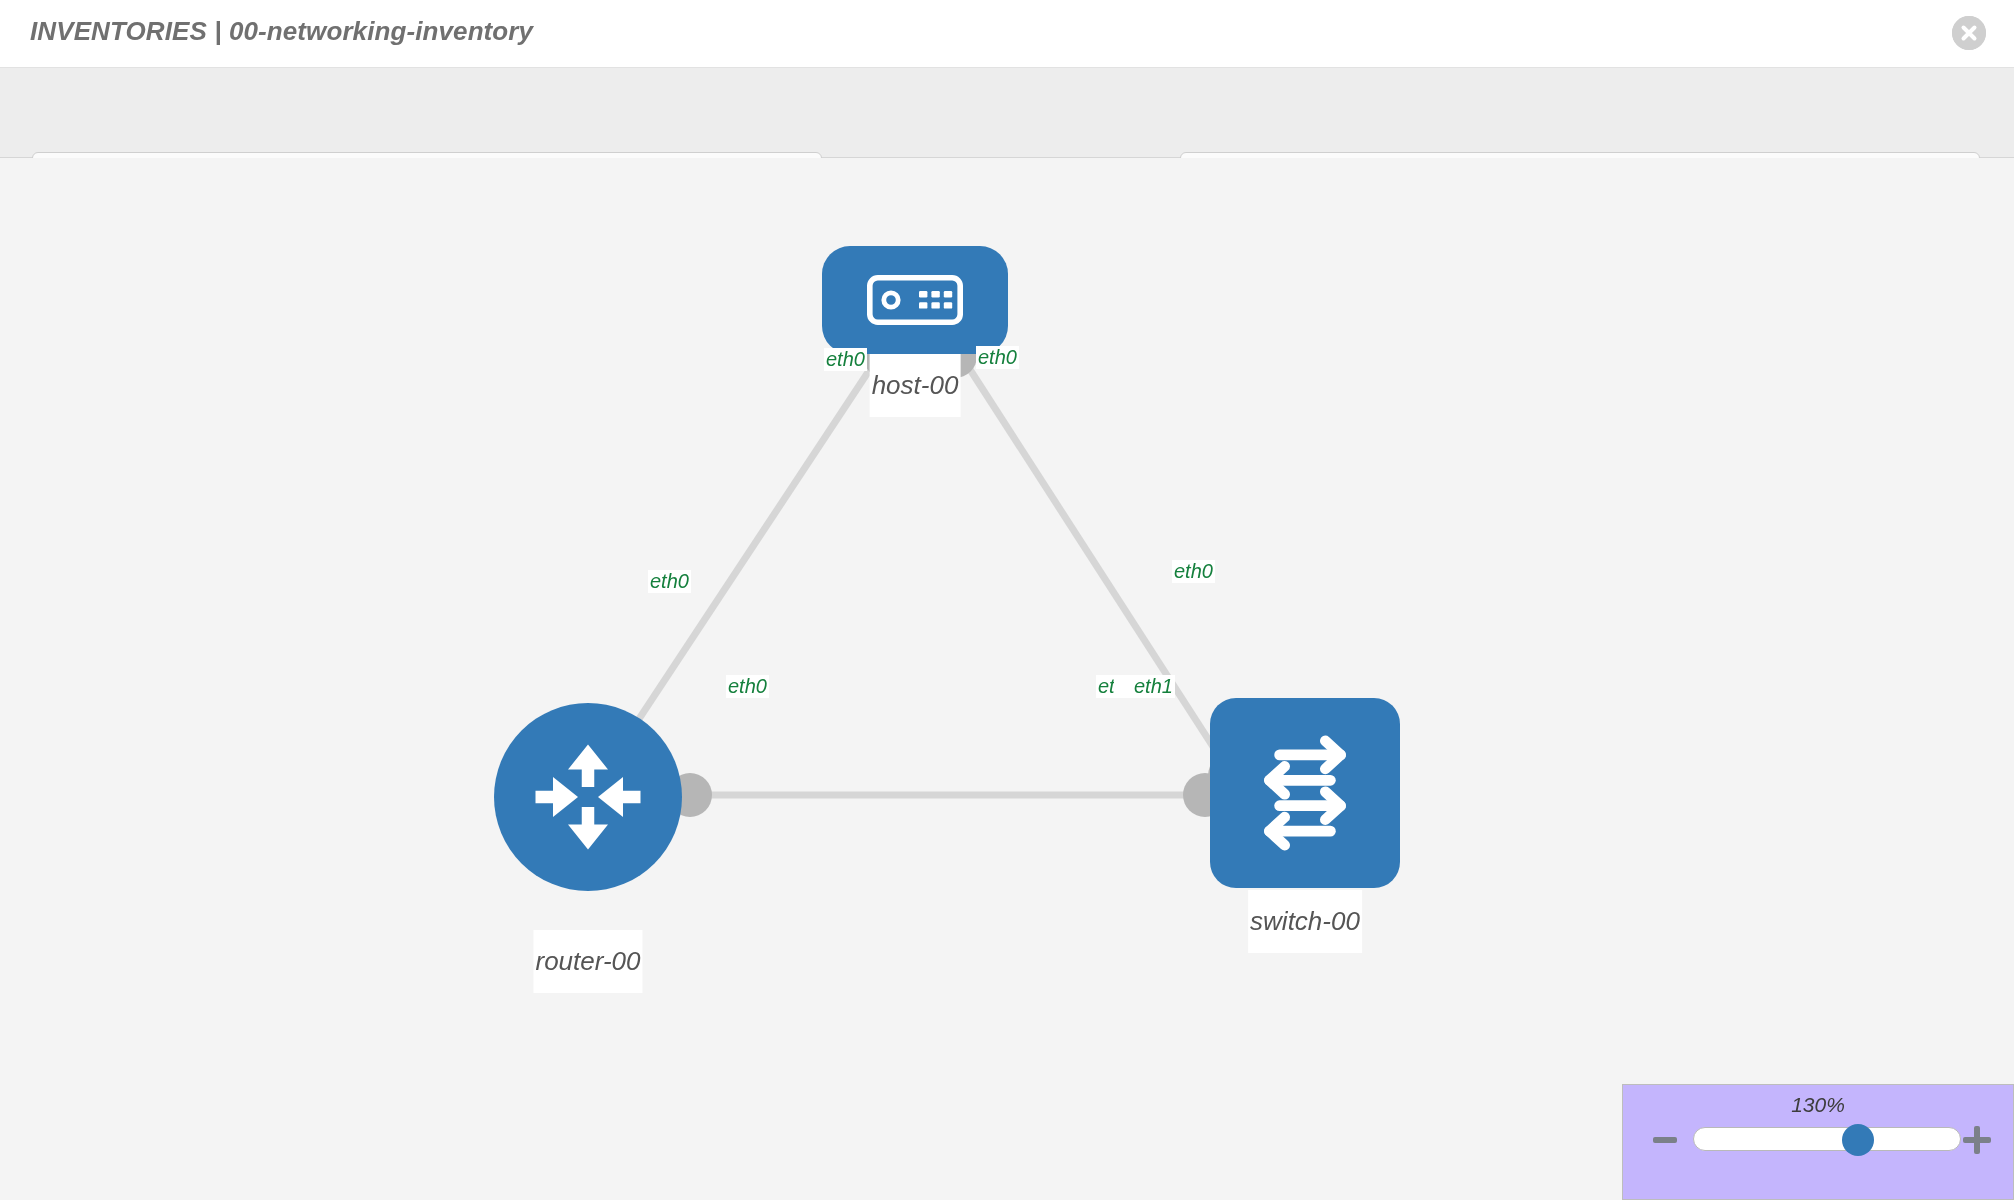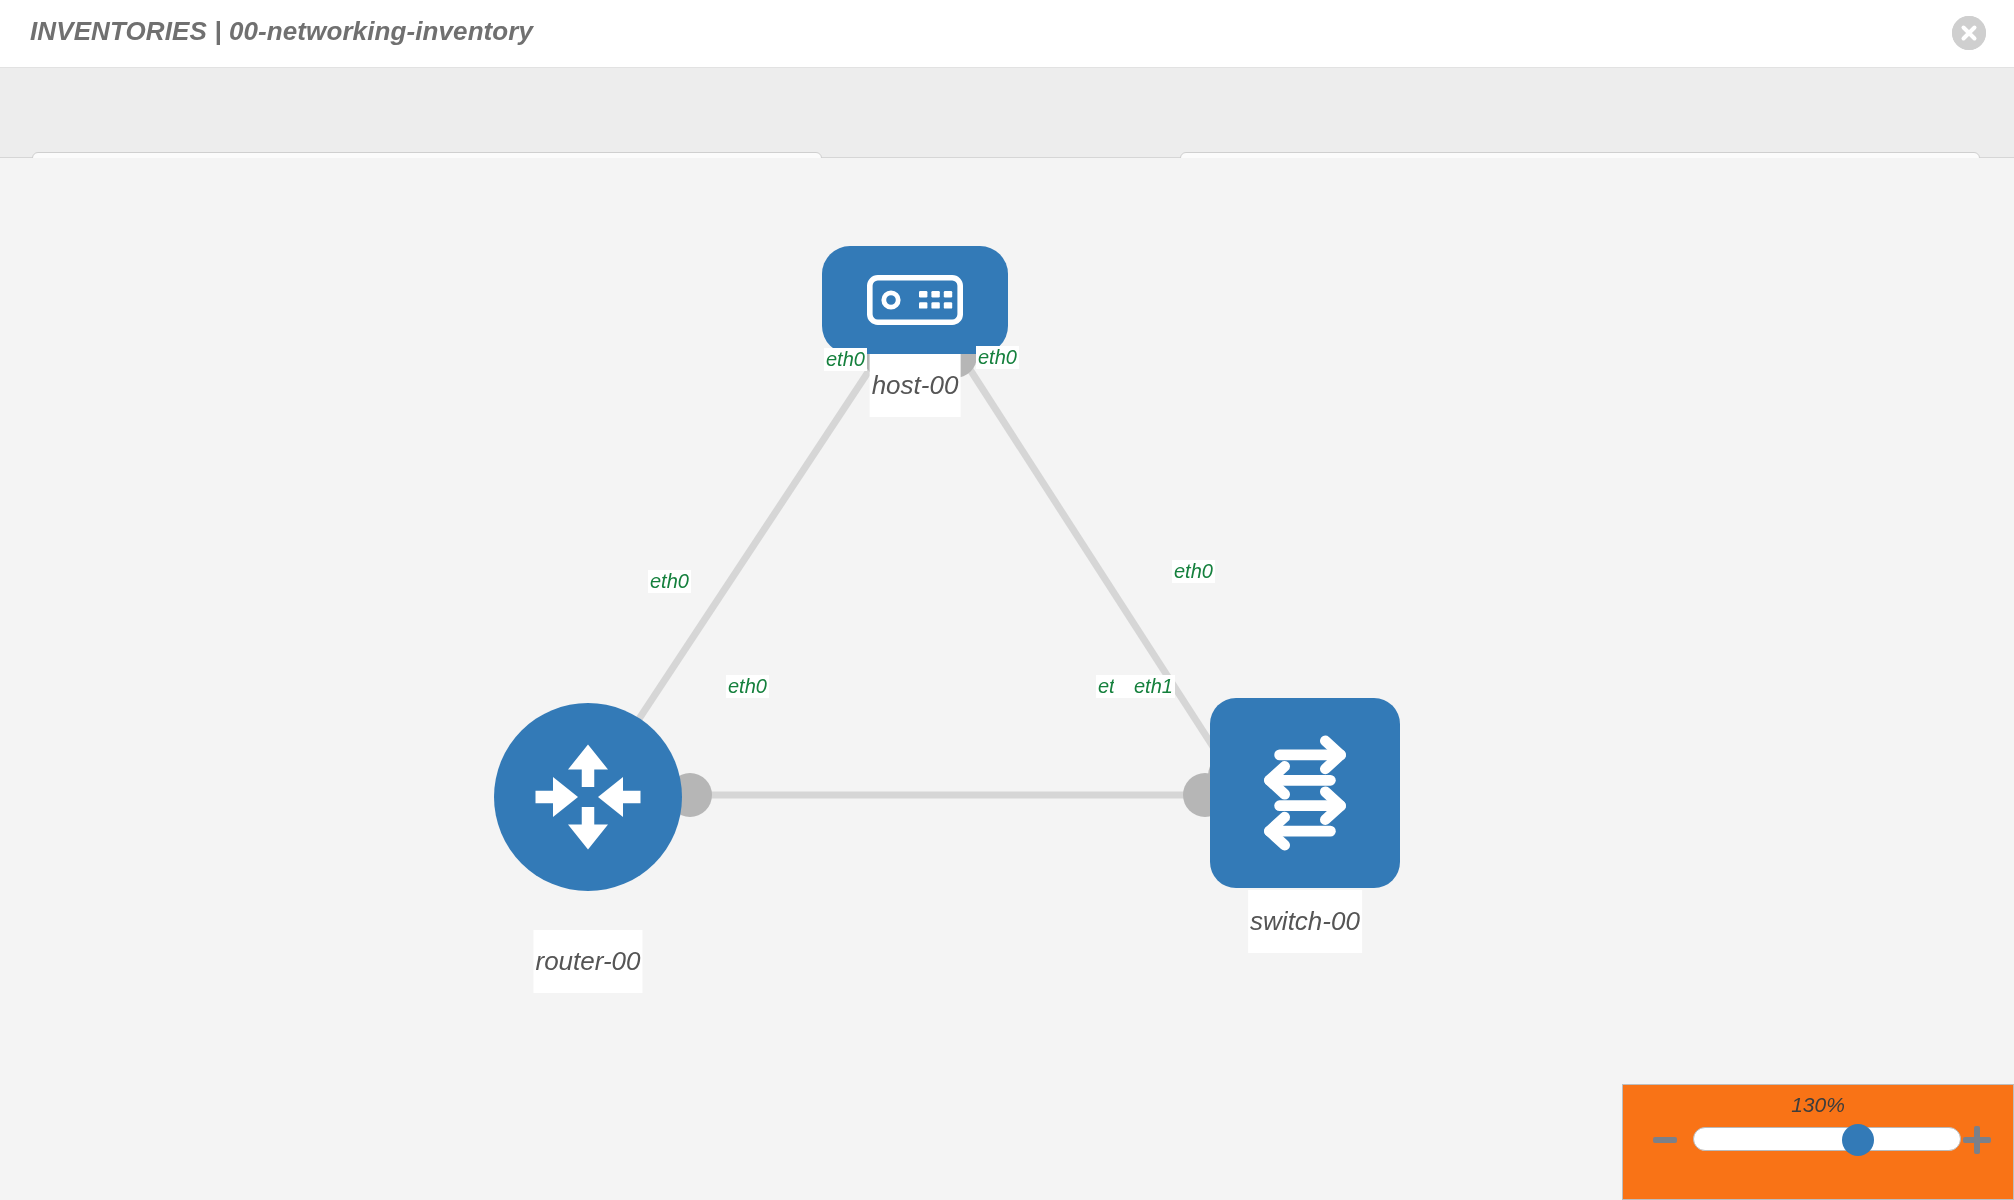--- a/index.html
+++ b/index.html
@@ -108,21 +108,21 @@
     background: #ffffff;
     padding: 0 2px;
     white-space: nowrap;
   }
 
   
   .zoom-panel {
     position: absolute;
     left: 1622px; top: 1084px;
     width: 392px; height: 116px;
-    background: #f97316;
+    background: #c4b5fd;
     border: 1px solid #bdbdbd;
   }
   .zoom-level {
     position: absolute; top: 8px; left: 0; width: 100%;
     text-align: center; font-size: 21px; color: #3d3d3d;
   }
   .zoom-minus {
     position: absolute; left: 30px; top: 52px;
     width: 24px; height: 6px; border-radius: 2px;
     background: #7b8089; cursor: pointer;

